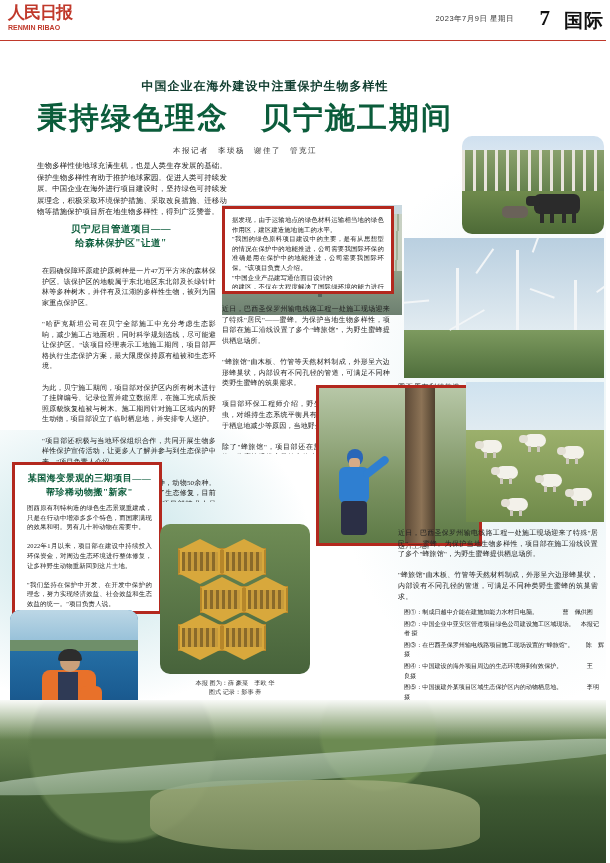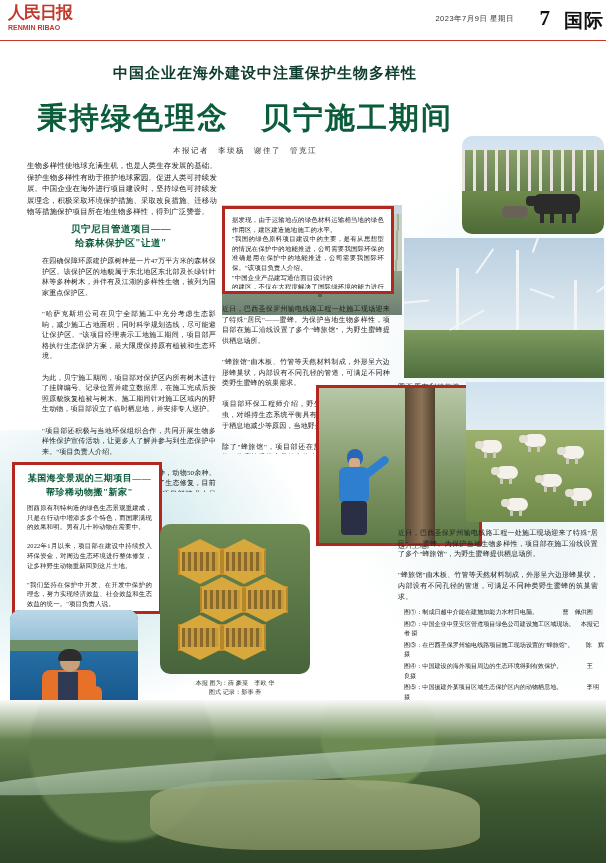--- a/index.html
+++ b/index.html
@@ -37,22 +37,22 @@
   .md-section{
     position:absolute;right:6px;top:8px;font-size:19px;font-weight:bold;color:#111;
     letter-spacing:1px;
   }
   .md-rule{
     position:absolute;right:0;top:0;width:3px;height:40px;background:#c0392b;
   }
 
   
   .kicker{
-    position:absolute;left:30px;top:64px;width:470px;text-align:center;
-    font-size:15px;color:#0f3c2e;letter-spacing:1px;font-weight:bold;
+    position:absolute;left:30px;top:78px;width:470px;text-align:center;
+    font-size:12px;color:#0f3c2e;letter-spacing:1px;font-weight:bold;
   }
   .headline{
     position:absolute;left:10px;top:98px;width:470px;text-align:center;
     font-size:30px;font-weight:bold;color:#0b5c3b;letter-spacing:2px;
     font-family:"Liberation Serif",serif;
   }
   .byline{
     position:absolute;left:120px;top:146px;width:250px;text-align:center;
     font-size:7.5px;color:#333;letter-spacing:1.5px;
   }
@@ -205,36 +205,36 @@
     position:absolute;left:0;top:430px;width:330px;height:290px;
     background:radial-gradient(ellipse at 30% 40%,rgba(120,190,200,.45),rgba(160,210,210,0) 65%);
   }
   .wash2{
     position:absolute;left:330px;top:150px;width:280px;height:560px;
     background:radial-gradient(ellipse at 70% 50%,rgba(150,200,210,.25),rgba(255,255,255,0) 70%);
   }
 
   
   .lead{
-    position:absolute;left:27px;top:160px;width:190px;
+    position:absolute;left:37px;top:160px;width:190px;
     font-size:7.4px;line-height:11.6px;text-align:justify;color:#1b1b1b;
     letter-spacing:.2px;
   }
   .subhead{
     font-size:9.5px;font-weight:bold;color:#0b5c3b;text-align:center;
     line-height:14px;letter-spacing:.5px;
   }
   .subhead .sub-l2{display:block;}
   .body{
     font-size:7px;line-height:10.6px;text-align:justify;color:#222;letter-spacing:.15px;
   }
   .col{position:absolute;}
 
   .col-a{left:26px;top:222px;width:190px;}
-  .col-a .subhead{margin-bottom:6px;}
+  .col-a .subhead{margin-bottom:16px;}
   .col-b{left:222px;top:196px;width:168px;}
   .col-c{left:398px;top:318px;width:200px;}
 
   
   .callout{
     position:absolute;border:3px solid #b3281e;background:#fff;
     padding:6px 7px;box-sizing:border-box;
   }
   .callout .subhead{margin-bottom:4px;}
   .co-1{left:222px;top:206px;width:172px;height:88px;}

